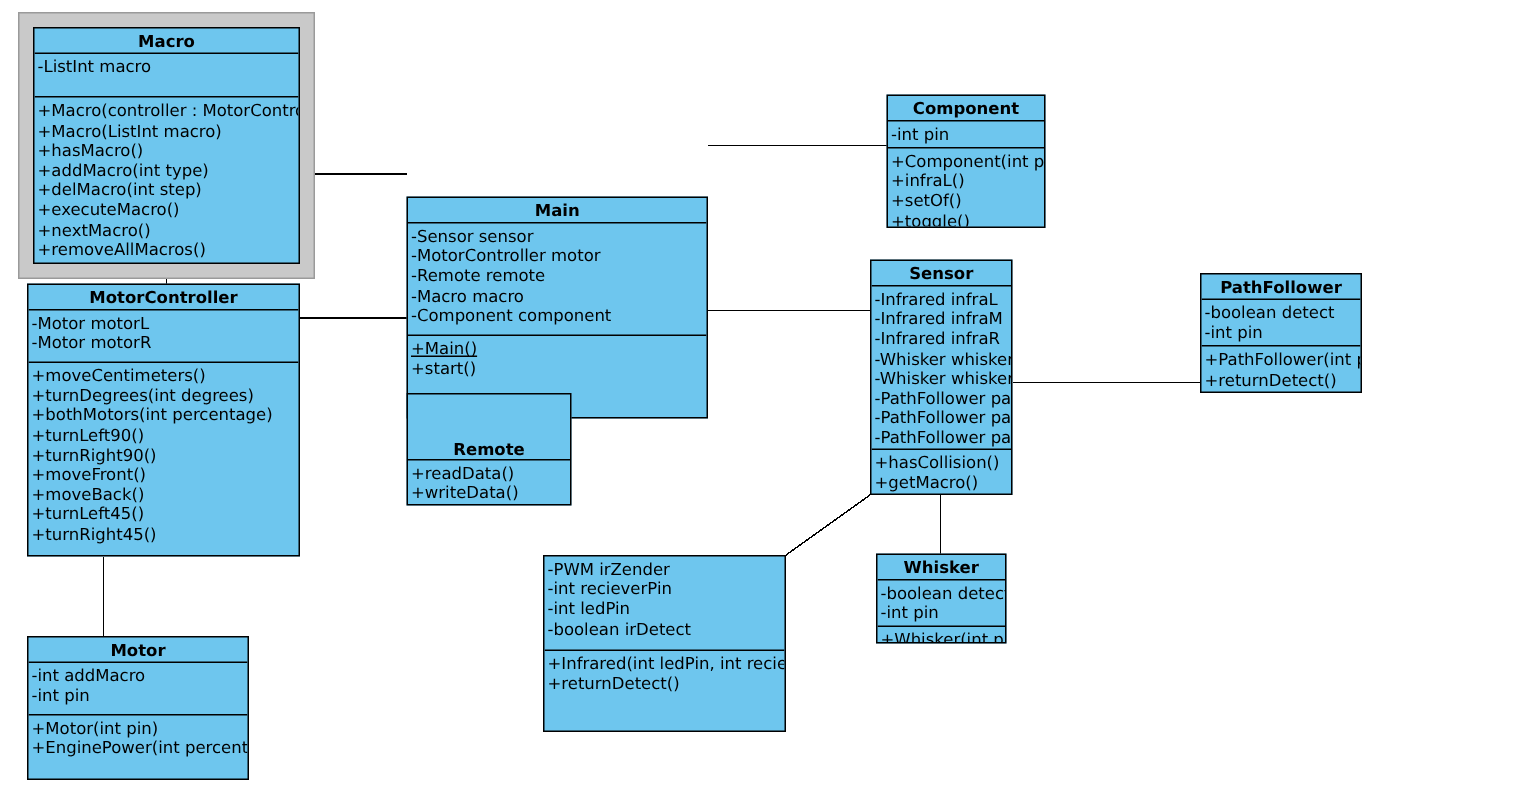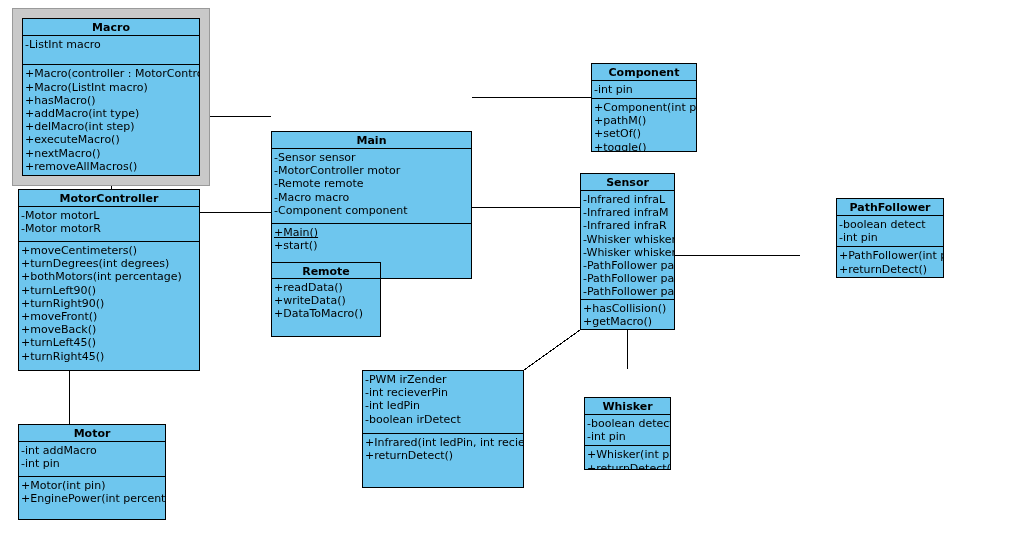--- a/index.html
+++ b/index.html
@@ -162,37 +162,37 @@
           <div class="uml-row">-Component component</div>
         </div>
         <div class="uml-compartment grow">
           <div class="uml-row static">+Main()</div>
           <div class="uml-row">+start()</div>
         </div>
       </div>
     </div>
     <div class="uml-class" style="left: 271px; top: 262px; width: 110px; height: 75px;">
       <div class="box-inner">
-        <div class="uml-name" style="height: 16px;">Remote</div>
+        <div class="uml-name" style="height: 16px; margin-top: 28px;">Remote</div>
         <div class="uml-compartment grow">
           <div class="uml-row">+readData()</div>
           <div class="uml-row">+writeData()</div>
           <div class="uml-row">+DataToMacro()</div>
         </div>
       </div>
     </div>
     <div class="uml-class" style="left: 591px; top: 63px; width: 106px; height: 89px;">
       <div class="box-inner">
         <div class="uml-name" style="height: 17px;">Component</div>
         <div class="uml-compartment" style="height: 17px;">
           <div class="uml-row">-int pin</div>
         </div>
         <div class="uml-compartment grow">
           <div class="uml-row">+Component(int pin)</div>
-          <div class="uml-row">+pathM()</div>
+          <div class="uml-row">+infraL()</div>
           <div class="uml-row">+setOf()</div>
           <div class="uml-row">+toggle()</div>
         </div>
       </div>
     </div>
     <div class="uml-class" style="left: 580px; top: 173px; width: 95px; height: 157px;">
       <div class="box-inner">
         <div class="uml-name" style="height: 17px;">Sensor</div>
         <div class="uml-compartment" style="height: 108px;">
           <div class="uml-row">-Infrared infraL</div>
@@ -203,21 +203,21 @@
           <div class="uml-row">-PathFollower pathL</div>
           <div class="uml-row">-PathFollower pathM</div>
           <div class="uml-row">-PathFollower pathR</div>
         </div>
         <div class="uml-compartment grow">
           <div class="uml-row">+hasCollision()</div>
           <div class="uml-row">+getMacro()</div>
         </div>
       </div>
     </div>
-    <div class="uml-class" style="left: 800px; top: 198px; width: 108px; height: 80px; margin-left: 36px;">
+    <div class="uml-class" style="left: 800px; top: 182px; width: 108px; height: 80px;">
       <div class="box-inner">
         <div class="uml-name" style="height: 17px;">PathFollower</div>
         <div class="uml-compartment" style="height: 34px;">
           <div class="uml-row">-boolean detect</div>
           <div class="uml-row">-int pin</div>
         </div>
         <div class="uml-compartment grow">
           <div class="uml-row">+PathFollower(int pin)</div>
           <div class="uml-row">+returnDetect()</div>
         </div>
@@ -230,21 +230,21 @@
           <div class="uml-row">-int recieverPin</div>
           <div class="uml-row">-int ledPin</div>
           <div class="uml-row">-boolean irDetect</div>
         </div>
         <div class="uml-compartment grow">
           <div class="uml-row">+Infrared(int ledPin, int recieverPin)</div>
           <div class="uml-row">+returnDetect()</div>
         </div>
       </div>
     </div>
-    <div class="uml-class" style="left: 584px; top: 369px; width: 87px; height: 73px; margin-top: 28px;">
+    <div class="uml-class" style="left: 584px; top: 369px; width: 87px; height: 60px;">
       <div class="box-inner">
         <div class="uml-name" style="height: 17px;">Whisker</div>
         <div class="uml-compartment" style="height: 34px;">
           <div class="uml-row">-boolean detect</div>
           <div class="uml-row">-int pin</div>
         </div>
         <div class="uml-compartment grow">
           <div class="uml-row">+Whisker(int pin)</div>
           <div class="uml-row">+returnDetect()</div>
         </div>

